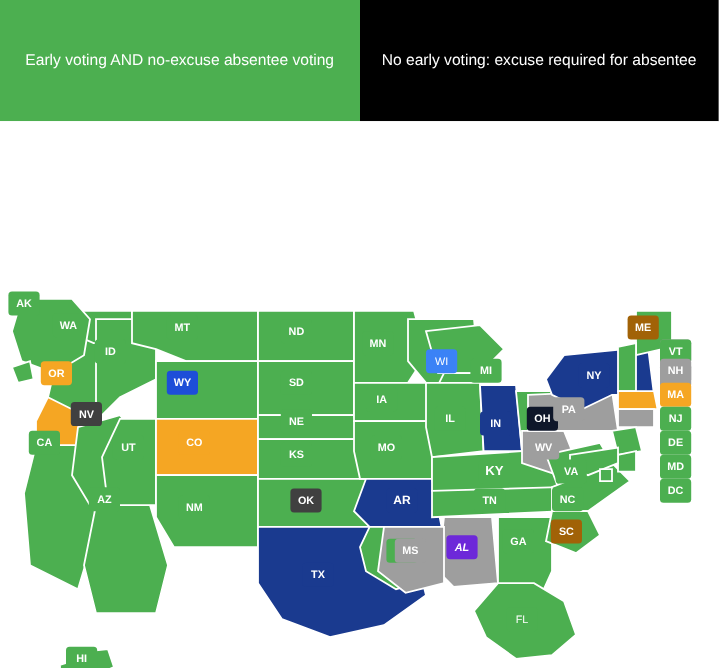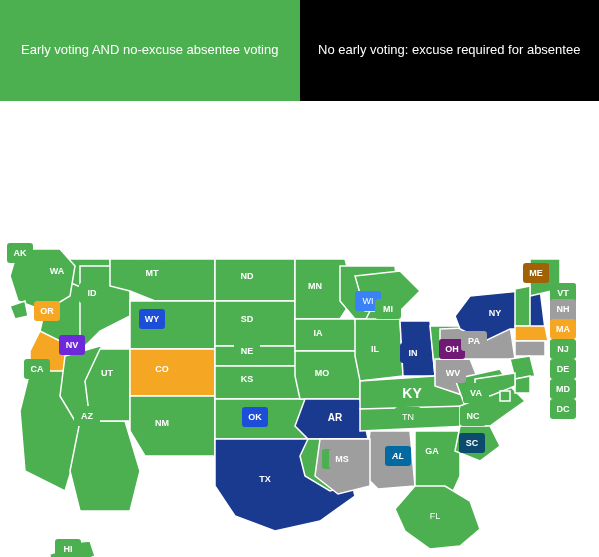--- a/index.html
+++ b/index.html
@@ -162,53 +162,53 @@
     <polygon points="60,443 90,440 95,455 78,462 60,458" fill="#4caf50" stroke="white" stroke-width="1.5"></polygon>
     <polygon points="50,453 60,450 62,462 50,465" fill="#4caf50" stroke="white" stroke-width="1.5"></polygon>
   </svg>
 
   <div id="states-layer" style="position:absolute;top:0;left:0;width:100%;height:100%;">
   <div style="position: absolute; left: 20px; top: 152px; width: 26px; height: 20px; border-radius: 3px; background: rgb(76, 175, 80); display: flex; align-items: center; justify-content: center; font-size: 9px; font-weight: bold; color: rgb(255, 255, 255); transform: translate(-13px, -10px); z-index: 10;">AK</div>
       <div style="position: absolute; left: 57px; top: 170px; width: 26px; height: 20px; border-radius: 3px; background: rgb(76, 175, 80); display: flex; align-items: center; justify-content: center; font-size: 9px; font-weight: bold; color: rgb(255, 255, 255); transform: translate(-13px, -10px); z-index: 10;">WA</div>
       <div style="position: absolute; left: 47px; top: 210px; width: 26px; height: 20px; border-radius: 3px; background: rgb(245, 166, 35); display: flex; align-items: center; justify-content: center; font-size: 9px; font-weight: bold; color: rgb(255, 255, 255); transform: translate(-13px, -10px); z-index: 10;">OR</div>
       <div style="position: absolute; left: 37px; top: 268px; width: 26px; height: 20px; border-radius: 3px; background: rgb(76, 175, 80); display: flex; align-items: center; justify-content: center; font-size: 9px; font-weight: bold; color: rgb(255, 255, 255); transform: translate(-13px, -10px); z-index: 10;">CA</div>
       <div style="position: absolute; left: 92px; top: 192px; width: 26px; height: 20px; border-radius: 3px; background: rgb(76, 175, 80); display: flex; align-items: center; justify-content: center; font-size: 9px; font-weight: bold; color: rgb(255, 255, 255); transform: translate(-13px, -10px); z-index: 10;">ID</div>
-      <div style="position: absolute; left: 72px; top: 244px; width: 26px; height: 20px; border-radius: 3px; background: #6d28d9; display: flex; align-items: center; justify-content: center; font-size: 9px; font-weight: bold; color: rgb(255, 255, 255); transform: translate(-13px, -10px); z-index: 10;">NV</div>
+      <div style="position: absolute; left: 72px; top: 244px; width: 26px; height: 20px; border-radius: 3px; background: #404040; display: flex; align-items: center; justify-content: center; font-size: 9px; font-weight: bold; color: rgb(255, 255, 255); transform: translate(-13px, -10px); z-index: 10;">NV</div>
       <div style="position: absolute; left: 87px; top: 315px; width: 26px; height: 20px; border-radius: 3px; background: rgb(76, 175, 80); display: flex; align-items: center; justify-content: center; font-size: 9px; font-weight: bold; color: rgb(255, 255, 255); transform: translate(-13px, -10px); z-index: 10;">AZ</div>
       <div style="position: absolute; left: 152px; top: 172px; width: 26px; height: 20px; border-radius: 3px; background: rgb(76, 175, 80); display: flex; align-items: center; justify-content: center; font-size: 9px; font-weight: bold; color: rgb(255, 255, 255); transform: translate(-13px, -10px); z-index: 10;">MT</div>
       <div style="position: absolute; left: 152px; top: 218px; width: 26px; height: 20px; border-radius: 3px; background: #1d4ed8; display: flex; align-items: center; justify-content: center; font-size: 9px; font-weight: bold; color: rgb(255, 255, 255); transform: translate(-13px, -10px); z-index: 10;">WY</div>
       <div style="position: absolute; left: 107px; top: 272px; width: 26px; height: 20px; border-radius: 3px; background: rgb(76, 175, 80); display: flex; align-items: center; justify-content: center; font-size: 9px; font-weight: bold; color: rgb(255, 255, 255); transform: translate(-13px, -10px); z-index: 10;">UT</div>
       <div style="position: absolute; left: 162px; top: 268px; width: 26px; height: 20px; border-radius: 3px; background: rgb(245, 166, 35); display: flex; align-items: center; justify-content: center; font-size: 9px; font-weight: bold; color: rgb(255, 255, 255); transform: translate(-13px, -10px); z-index: 10;">CO</div>
       <div style="position: absolute; left: 162px; top: 322px; width: 26px; height: 20px; border-radius: 3px; background: rgb(76, 175, 80); display: flex; align-items: center; justify-content: center; font-size: 9px; font-weight: bold; color: rgb(255, 255, 255); transform: translate(-13px, -10px); z-index: 10;">NM</div>
       <div style="position: absolute; left: 247px; top: 175px; width: 26px; height: 20px; border-radius: 3px; background: rgb(76, 175, 80); display: flex; align-items: center; justify-content: center; font-size: 9px; font-weight: bold; color: rgb(255, 255, 255); transform: translate(-13px, -10px); z-index: 10;">ND</div>
       <div style="position: absolute; left: 247px; top: 218px; width: 26px; height: 20px; border-radius: 3px; background: rgb(76, 175, 80); display: flex; align-items: center; justify-content: center; font-size: 9px; font-weight: bold; color: rgb(255, 255, 255); transform: translate(-13px, -10px); z-index: 10;">SD</div>
       <div style="position: absolute; left: 247px; top: 250px; width: 26px; height: 20px; border-radius: 3px; background: rgb(76, 175, 80); display: flex; align-items: center; justify-content: center; font-size: 9px; font-weight: bold; color: rgb(255, 255, 255); transform: translate(-13px, -10px); z-index: 10;">NE</div>
       <div style="position: absolute; left: 247px; top: 278px; width: 26px; height: 20px; border-radius: 3px; background: rgb(76, 175, 80); display: flex; align-items: center; justify-content: center; font-size: 9px; font-weight: bold; color: rgb(255, 255, 255); transform: translate(-13px, -10px); z-index: 10;">KS</div>
-      <div style="position: absolute; left: 255px; top: 316px; width: 26px; height: 20px; border-radius: 3px; background: #1d4ed8; display: flex; align-items: center; justify-content: center; font-size: 9px; font-weight: bold; color: rgb(255, 255, 255); transform: translate(-13px, -10px); z-index: 10;">OK</div>
+      <div style="position: absolute; left: 255px; top: 316px; width: 26px; height: 20px; border-radius: 3px; background: #404040; display: flex; align-items: center; justify-content: center; font-size: 9px; font-weight: bold; color: rgb(255, 255, 255); transform: translate(-13px, -10px); z-index: 10;">OK</div>
       <div style="position: absolute; left: 265px; top: 378px; width: 26px; height: 20px; border-radius: 3px; background: rgb(26, 58, 143); display: flex; align-items: center; justify-content: center; font-size: 9px; font-weight: bold; color: rgb(255, 255, 255); transform: translate(-13px, -10px); z-index: 10;">TX</div>
       <div style="position: absolute; left: 315px; top: 185px; width: 26px; height: 20px; border-radius: 3px; background: rgb(76, 175, 80); display: flex; align-items: center; justify-content: center; font-size: 9px; font-weight: bold; color: rgb(255, 255, 255); transform: translate(-13px, -10px); z-index: 10;">MN</div>
       <div style="position: absolute; left: 318px; top: 232px; width: 26px; height: 20px; border-radius: 3px; background: rgb(76, 175, 80); display: flex; align-items: center; justify-content: center; font-size: 9px; font-weight: bold; color: rgb(255, 255, 255); transform: translate(-13px, -10px); z-index: 10;">IA</div>
       <div style="position: absolute; left: 322px; top: 272px; width: 26px; height: 20px; border-radius: 3px; background: rgb(76, 175, 80); display: flex; align-items: center; justify-content: center; font-size: 9px; font-weight: bold; color: rgb(255, 255, 255); transform: translate(-13px, -10px); z-index: 10;">MO</div>
       <div style="position: absolute; left: 335px; top: 316px; width: 26px; height: 20px; border-radius: 3px; background: rgb(26, 58, 143); display: flex; align-items: center; justify-content: center; font-size: 10px; font-weight: bold; color: rgb(255, 255, 255); transform: translate(-13px, -10px); z-index: 10;">AR</div>
       <div style="position: absolute; left: 335px; top: 358px; width: 26px; height: 20px; border-radius: 3px; background: rgb(76, 175, 80); display: flex; align-items: center; justify-content: center; font-size: 9px; font-weight: bold; color: rgb(255, 255, 255); transform: translate(-13px, -10px); z-index: 10;">LA</div>
       <div style="position: absolute; left: 368px; top: 188px; width: 26px; height: 20px; border-radius: 3px; background: #3b82f6; display: flex; align-items: center; justify-content: center; font-size: 9px; font-weight: normal; color: rgb(255, 255, 255); transform: translate(-13px, -10px); z-index: 10; margin-top: 12px;">WI</div>
       <div style="position: absolute; left: 375px; top: 248px; width: 26px; height: 20px; border-radius: 3px; background: rgb(76, 175, 80); display: flex; align-items: center; justify-content: center; font-size: 9px; font-weight: bold; color: rgb(255, 255, 255); transform: translate(-13px, -10px); z-index: 10;">IL</div>
       <div style="position: absolute; left: 342px; top: 358px; width: 26px; height: 20px; border-radius: 3px; background: rgb(158, 158, 158); display: flex; align-items: center; justify-content: center; font-size: 9px; font-weight: bold; color: rgb(255, 255, 255); transform: translate(-13px, -10px); z-index: 10;">MS</div>
-      <div style="position: absolute; left: 388px; top: 208px; width: 26px; height: 20px; border-radius: 3px; background: rgb(76, 175, 80); display: flex; align-items: center; justify-content: center; font-size: 9px; font-weight: bold; color: rgb(255, 255, 255); transform: translate(-13px, -10px); z-index: 10;">MI</div>
+      <div style="position: absolute; left: 405px; top: 208px; width: 26px; height: 20px; border-radius: 3px; background: rgb(76, 175, 80); display: flex; align-items: center; justify-content: center; font-size: 9px; font-weight: bold; color: rgb(255, 255, 255); transform: translate(-13px, -10px); z-index: 10;">MI</div>
       <div style="position: absolute; left: 413px; top: 252px; width: 26px; height: 20px; border-radius: 3px; background: rgb(26, 58, 143); display: flex; align-items: center; justify-content: center; font-size: 9px; font-weight: bold; color: rgb(255, 255, 255); transform: translate(-13px, -10px); z-index: 10;">IN</div>
-      <div style="position: absolute; left: 408px; top: 316px; width: 26px; height: 20px; border-radius: 3px; background: rgb(76, 175, 80); display: flex; align-items: center; justify-content: center; font-size: 9px; font-weight: normal; color: rgb(255, 255, 255); transform: translate(-13px, -10px); z-index: 10;">TN</div>
-      <div style="position: absolute; left: 398px; top: 355px; width: 26px; height: 20px; border-radius: 3px; background: #0369a1; display: flex; align-items: center; justify-content: center; font-size: 9px; font-weight: bold; color: rgb(255, 255, 255); transform: translate(-13px, -10px); z-index: 10; font-style: italic;">AL</div>
-      <div style="position: absolute; left: 452px; top: 248px; width: 26px; height: 20px; border-radius: 3px; background: #701a75; display: flex; align-items: center; justify-content: center; font-size: 9px; font-weight: bold; color: rgb(255, 255, 255); transform: translate(-13px, -10px); z-index: 10;">OH</div>
-      <div style="position: absolute; left: 412px; top: 292px; width: 26px; height: 20px; border-radius: 3px; background: rgb(76, 175, 80); display: flex; align-items: center; justify-content: center; font-size: 14px; font-weight: bold; color: rgb(255, 255, 255); transform: translate(-13px, -10px); z-index: 10;">KY</div>
+      <div style="position: absolute; left: 408px; top: 316px; width: 26px; height: 20px; border-radius: 3px; background: rgb(76, 175, 80); display: flex; align-items: center; justify-content: center; font-size: 9px; font-weight: bold; color: rgb(255, 255, 255); transform: translate(-13px, -10px); z-index: 10;">TN</div>
+      <div style="position: absolute; left: 385px; top: 355px; width: 26px; height: 20px; border-radius: 3px; background: #6d28d9; display: flex; align-items: center; justify-content: center; font-size: 9px; font-weight: bold; color: rgb(255, 255, 255); transform: translate(-13px, -10px); z-index: 10; font-style: italic;">AL</div>
+      <div style="position: absolute; left: 452px; top: 248px; width: 26px; height: 20px; border-radius: 3px; background: #0f172a; display: flex; align-items: center; justify-content: center; font-size: 9px; font-weight: bold; color: rgb(255, 255, 255); transform: translate(-13px, -10px); z-index: 10;">OH</div>
+      <div style="position: absolute; left: 412px; top: 292px; width: 26px; height: 20px; border-radius: 3px; background: rgb(76, 175, 80); display: flex; align-items: center; justify-content: center; font-size: 11px; font-weight: bold; color: rgb(255, 255, 255); transform: translate(-13px, -10px); z-index: 10;">KY</div>
       <div style="position: absolute; left: 432px; top: 350px; width: 26px; height: 20px; border-radius: 3px; background: rgb(76, 175, 80); display: flex; align-items: center; justify-content: center; font-size: 9px; font-weight: bold; color: rgb(255, 255, 255); transform: translate(-13px, -10px); z-index: 10;">GA</div>
       <div style="position: absolute; left: 435px; top: 415px; width: 26px; height: 20px; border-radius: 3px; background: rgb(76, 175, 80); display: flex; align-items: center; justify-content: center; font-size: 9px; font-weight: normal; color: rgb(255, 255, 255); transform: translate(-13px, -10px); z-index: 10;">FL</div>
       <div style="position: absolute; left: 453px; top: 272px; width: 26px; height: 20px; border-radius: 3px; background: rgb(158, 158, 158); display: flex; align-items: center; justify-content: center; font-size: 9px; font-weight: bold; color: rgb(255, 255, 255); transform: translate(-13px, -10px); z-index: 10;">WV</div>
       <div style="position: absolute; left: 476px; top: 292px; width: 26px; height: 20px; border-radius: 3px; background: rgb(76, 175, 80); display: flex; align-items: center; justify-content: center; font-size: 9px; font-weight: bold; color: rgb(255, 255, 255); transform: translate(-13px, -10px); z-index: 10;">VA</div>
       <div style="position: absolute; left: 473px; top: 315px; width: 26px; height: 20px; border-radius: 3px; background: rgb(76, 175, 80); display: flex; align-items: center; justify-content: center; font-size: 9px; font-weight: bold; color: rgb(255, 255, 255); transform: translate(-13px, -10px); z-index: 10;">NC</div>
-      <div style="position: absolute; left: 472px; top: 342px; width: 26px; height: 20px; border-radius: 3px; background: #0c4a6e; display: flex; align-items: center; justify-content: center; font-size: 9px; font-weight: bold; color: rgb(255, 255, 255); transform: translate(-13px, -10px); z-index: 10;">SC</div>
+      <div style="position: absolute; left: 472px; top: 342px; width: 26px; height: 20px; border-radius: 3px; background: #a16207; display: flex; align-items: center; justify-content: center; font-size: 9px; font-weight: bold; color: rgb(255, 255, 255); transform: translate(-13px, -10px); z-index: 10;">SC</div>
       <div style="position: absolute; left: 474px; top: 240px; width: 26px; height: 20px; border-radius: 3px; background: rgb(158, 158, 158); display: flex; align-items: center; justify-content: center; font-size: 9px; font-weight: bold; color: rgb(255, 255, 255); transform: translate(-13px, -10px); z-index: 10;">PA</div>
       <div style="position: absolute; left: 495px; top: 212px; width: 26px; height: 20px; border-radius: 3px; background: rgb(26, 58, 143); display: flex; align-items: center; justify-content: center; font-size: 9px; font-weight: bold; color: rgb(255, 255, 255); transform: translate(-13px, -10px); z-index: 10;">NY</div>
       <div style="position: absolute; left: 536px; top: 172px; width: 26px; height: 20px; border-radius: 3px; background: #a16207; display: flex; align-items: center; justify-content: center; font-size: 9px; font-weight: bold; color: rgb(255, 255, 255); transform: translate(-13px, -10px); z-index: 10;">ME</div>
       <div style="position: absolute; left: 563px; top: 192px; width: 26px; height: 20px; border-radius: 3px; background: rgb(158, 158, 158); display: flex; align-items: center; justify-content: center; font-size: 9px; font-weight: bold; color: rgb(255, 255, 255); transform: translate(-13px, -10px); z-index: 10;">RI</div>
       <div style="position: absolute; left: 563px; top: 212px; width: 26px; height: 20px; border-radius: 3px; background: rgb(158, 158, 158); display: flex; align-items: center; justify-content: center; font-size: 9px; font-weight: bold; color: rgb(255, 255, 255); transform: translate(-13px, -10px); z-index: 10;">CT</div>
       <div style="position: absolute; left: 563px; top: 192px; width: 26px; height: 20px; border-radius: 3px; background: rgb(76, 175, 80); display: flex; align-items: center; justify-content: center; font-size: 9px; font-weight: bold; color: rgb(255, 255, 255); transform: translate(-13px, -10px); z-index: 10;">VT</div>
       <div style="position: absolute; left: 563px; top: 208px; width: 26px; height: 20px; border-radius: 3px; background: rgb(158, 158, 158); display: flex; align-items: center; justify-content: center; font-size: 9px; font-weight: bold; color: rgb(255, 255, 255); transform: translate(-13px, -10px); z-index: 10;">NH</div>
       <div style="position: absolute; left: 563px; top: 228px; width: 26px; height: 20px; border-radius: 3px; background: rgb(245, 166, 35); display: flex; align-items: center; justify-content: center; font-size: 9px; font-weight: bold; color: rgb(255, 255, 255); transform: translate(-13px, -10px); z-index: 10;">MA</div>
       <div style="position: absolute; left: 563px; top: 248px; width: 26px; height: 20px; border-radius: 3px; background: rgb(76, 175, 80); display: flex; align-items: center; justify-content: center; font-size: 9px; font-weight: bold; color: rgb(255, 255, 255); transform: translate(-13px, -10px); z-index: 10;">NJ</div>
       <div style="position: absolute; left: 563px; top: 268px; width: 26px; height: 20px; border-radius: 3px; background: rgb(76, 175, 80); display: flex; align-items: center; justify-content: center; font-size: 9px; font-weight: bold; color: rgb(255, 255, 255); transform: translate(-13px, -10px); z-index: 10;">DE</div>

